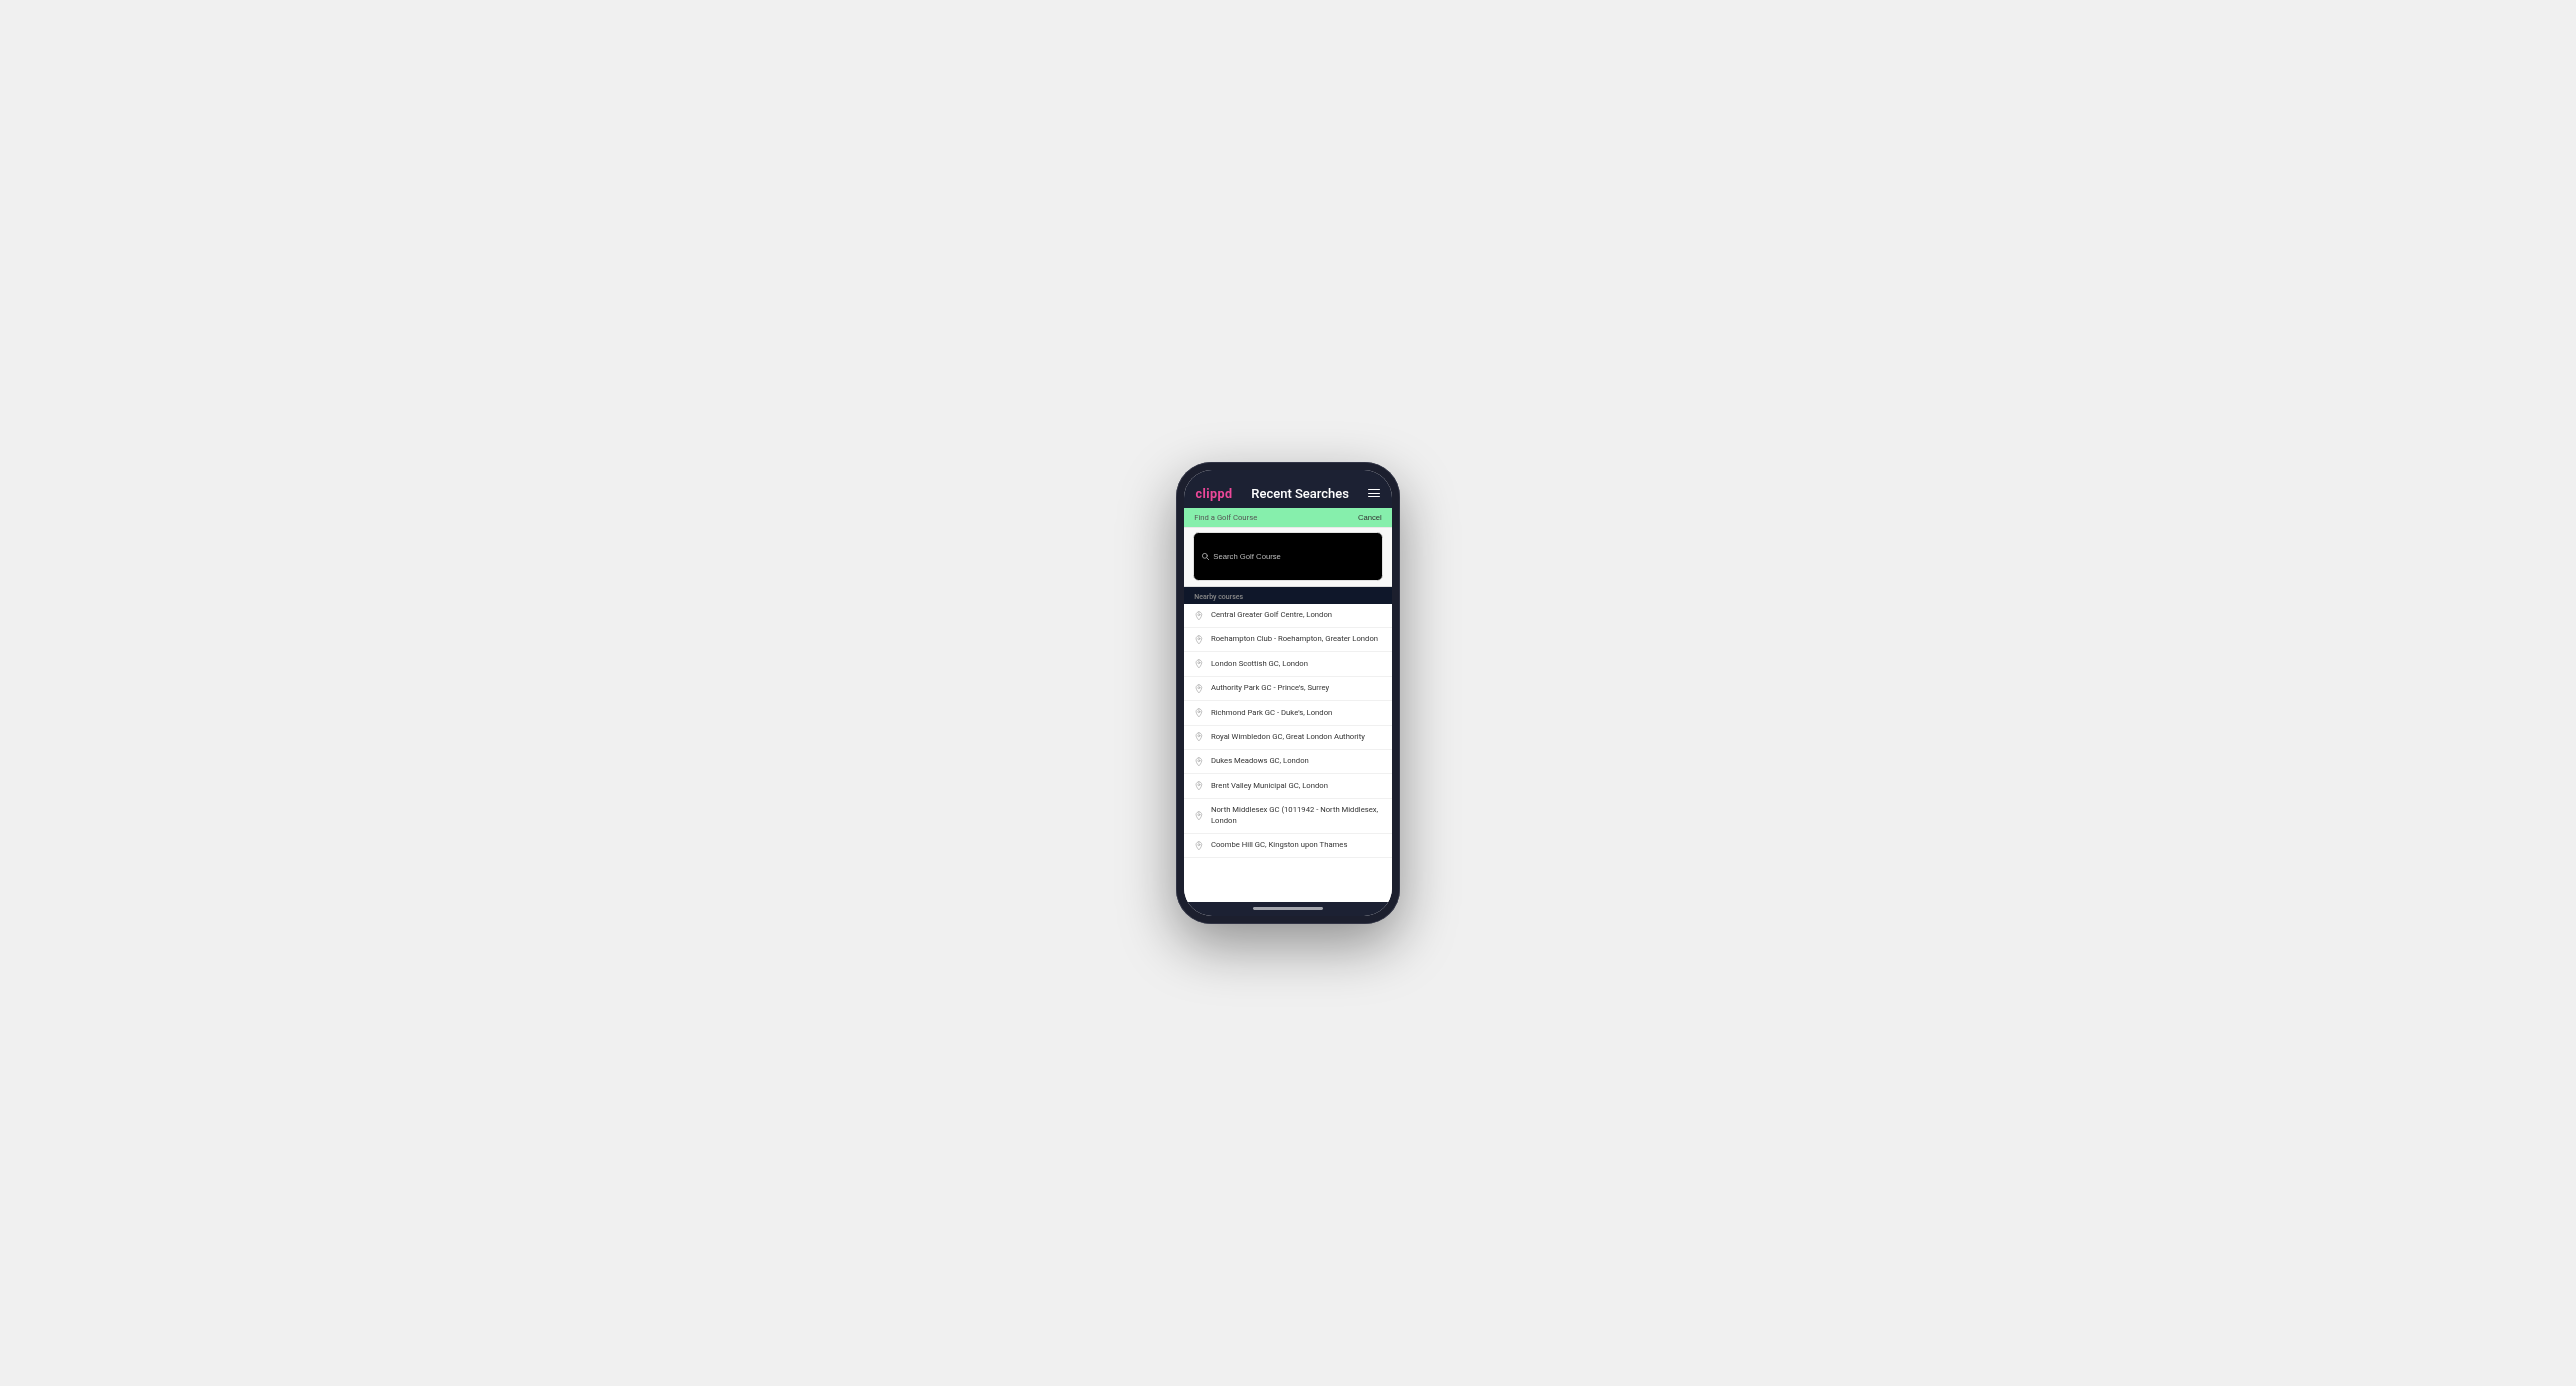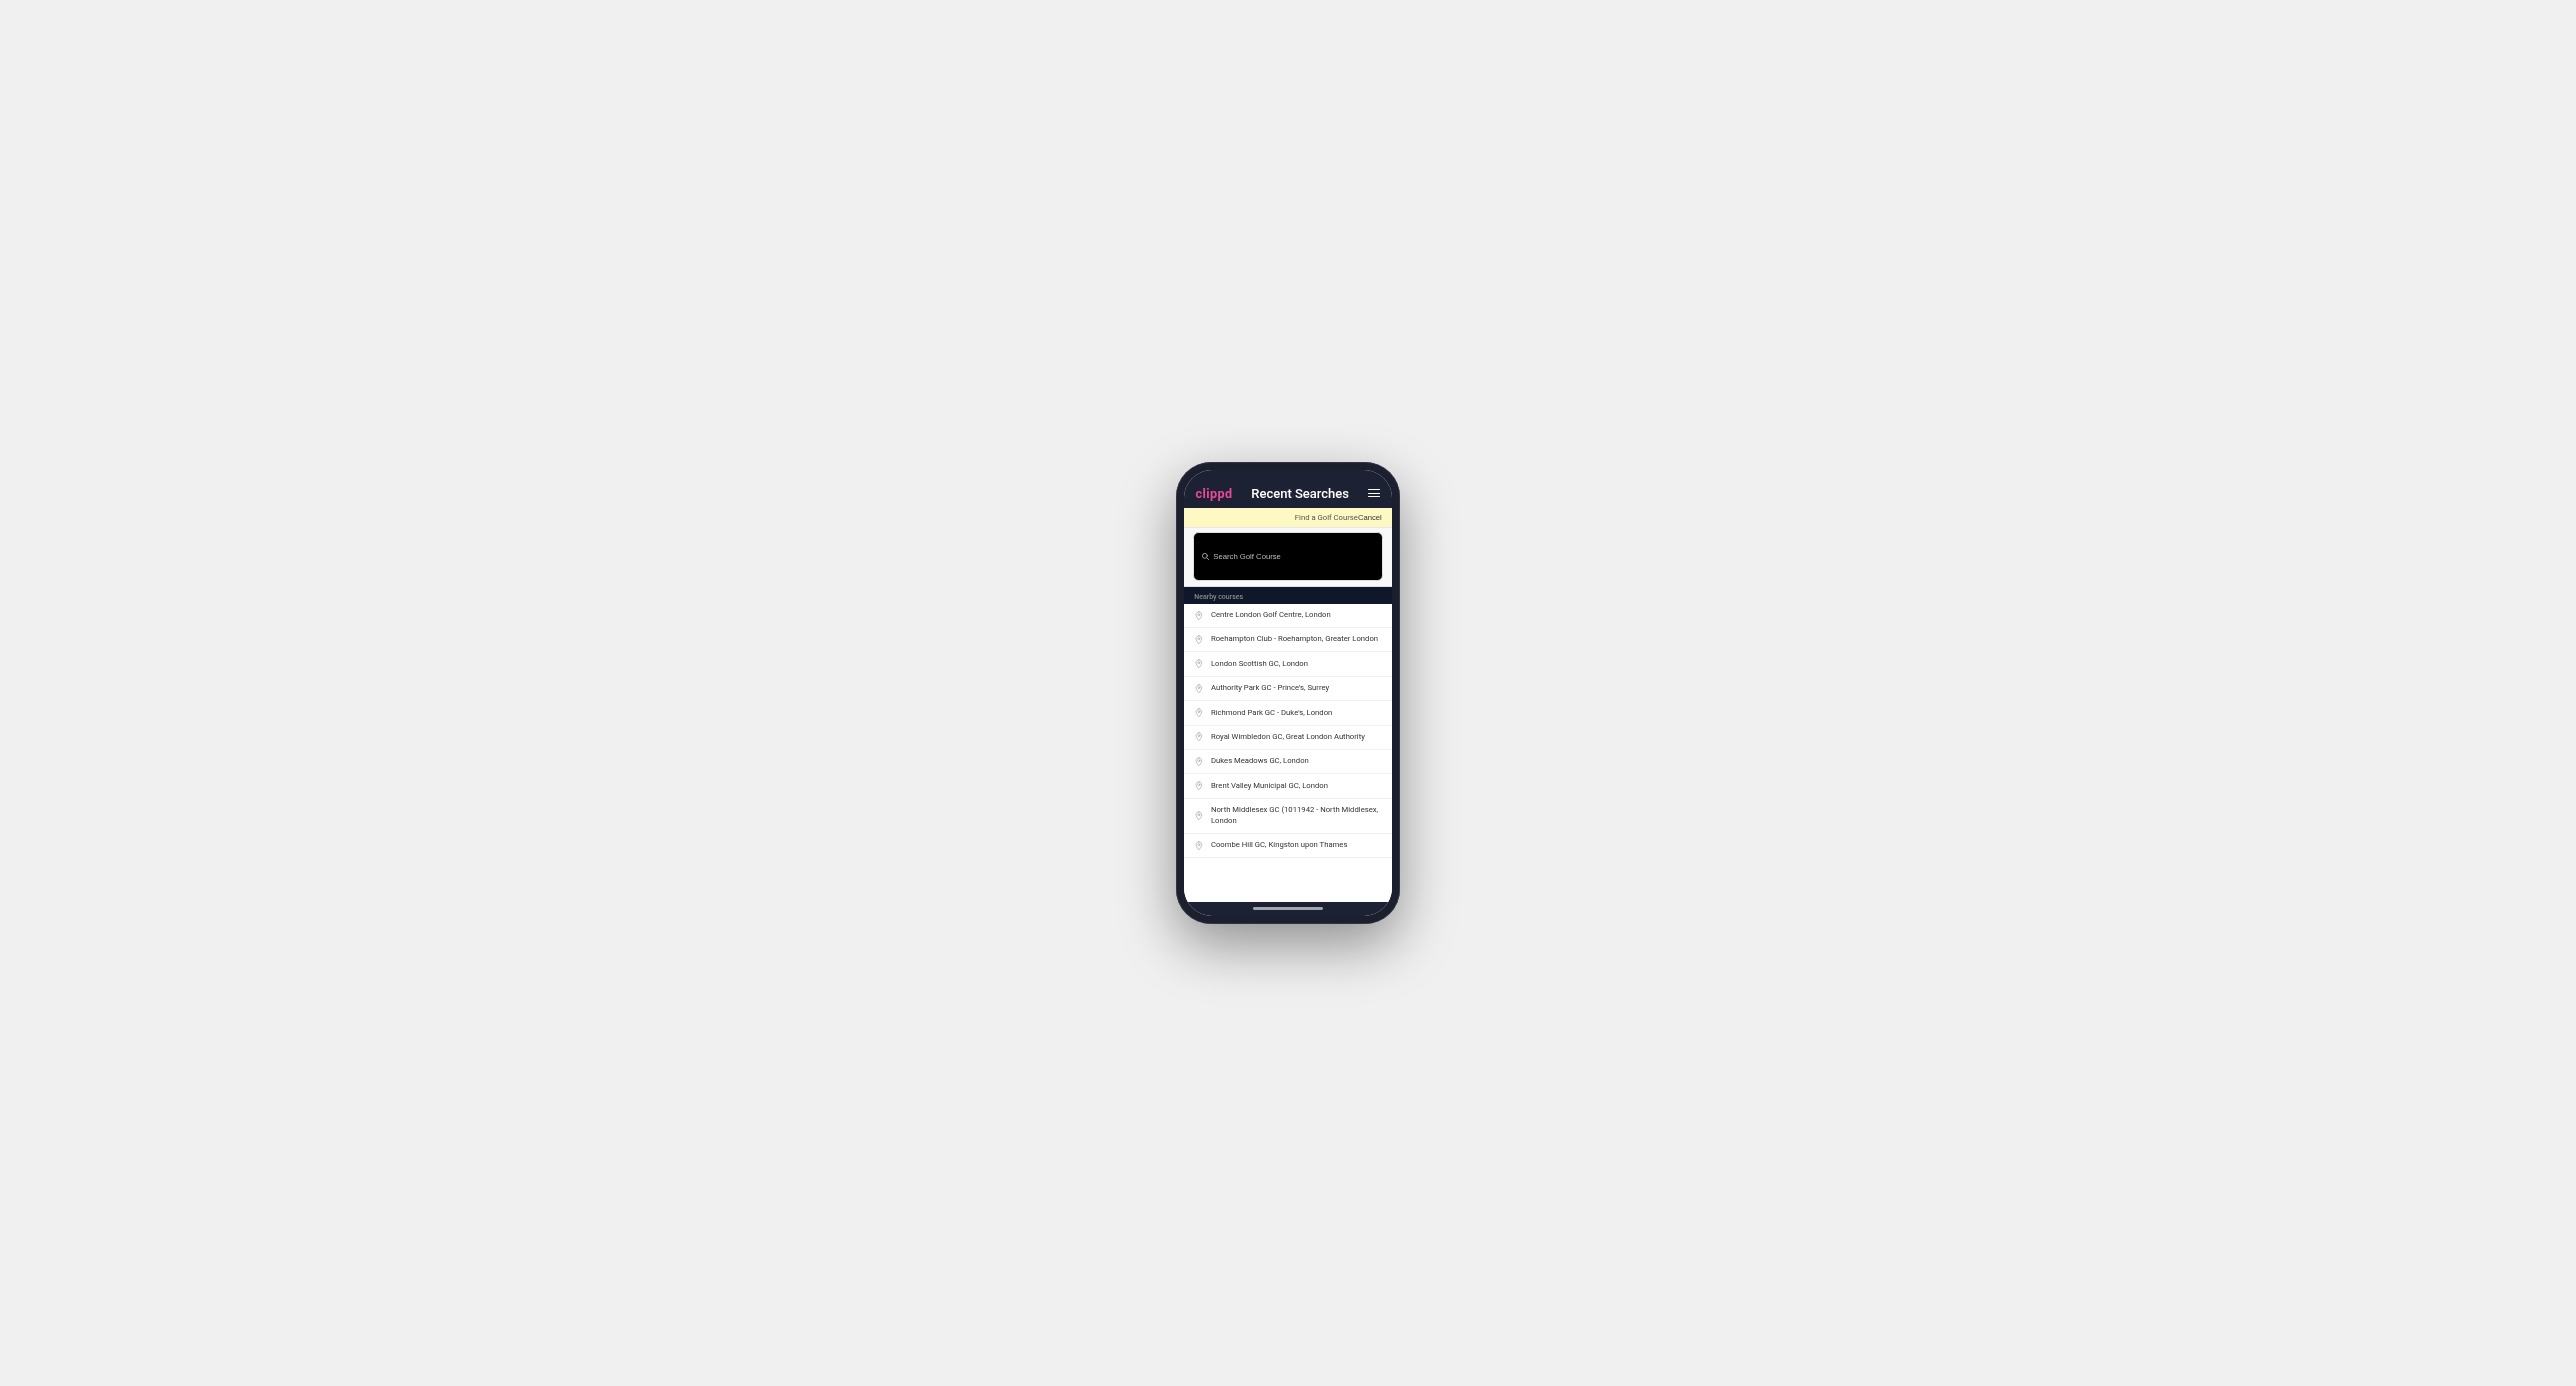--- a/index.html
+++ b/index.html
@@ -77,24 +77,24 @@
     .hamburger-icon span {
       display: block;
       width: 12.6px;
       height: 1.4px;
       background: #ffffff;
       border-radius: 0.7px;
     }
 
     
     .find-bar {
-      background: #fef9c3;
-      display: flex;
-      align-items: center;
-      justify-content: flex-end;
+      background: #86efac;
+      display: flex;
+      align-items: center;
+      justify-content: space-between;
       padding: 5.6px 9.8px 4.2px;
       border-bottom: 0.7px solid #e8e8e8;
       flex-shrink: 0;
     }
 
     .find-label {
       font-size: 7.7px;
       color: #555;
       font-weight: 400;
     }
@@ -240,21 +240,21 @@
     </div>
 
     <div class="courses-list">
       <div class="section-label">Nearby courses</div>
 
     <div class="course-item">
       <svg class="pin-icon" viewBox="0 0 24 24" fill="none" stroke="currentColor" stroke-width="1.8" stroke-linecap="round" stroke-linejoin="round">
         <path d="M12 2C8.13 2 5 5.13 5 9c0 5.25 7 13 7 13s7-7.75 7-13c0-3.87-3.13-7-7-7z"></path>
         <circle cx="12" cy="9" r="2.5"></circle>
       </svg>
-      <span class="course-name">Centre London Golf Centre, London</span>
+      <span class="course-name">Central Greater Golf Centre, London</span>
     </div>
         <div class="course-item">
       <svg class="pin-icon" viewBox="0 0 24 24" fill="none" stroke="currentColor" stroke-width="1.8" stroke-linecap="round" stroke-linejoin="round">
         <path d="M12 2C8.13 2 5 5.13 5 9c0 5.25 7 13 7 13s7-7.75 7-13c0-3.87-3.13-7-7-7z"></path>
         <circle cx="12" cy="9" r="2.5"></circle>
       </svg>
       <span class="course-name">Roehampton Club - Roehampton, Greater London</span>
     </div>
         <div class="course-item">
       <svg class="pin-icon" viewBox="0 0 24 24" fill="none" stroke="currentColor" stroke-width="1.8" stroke-linecap="round" stroke-linejoin="round">

